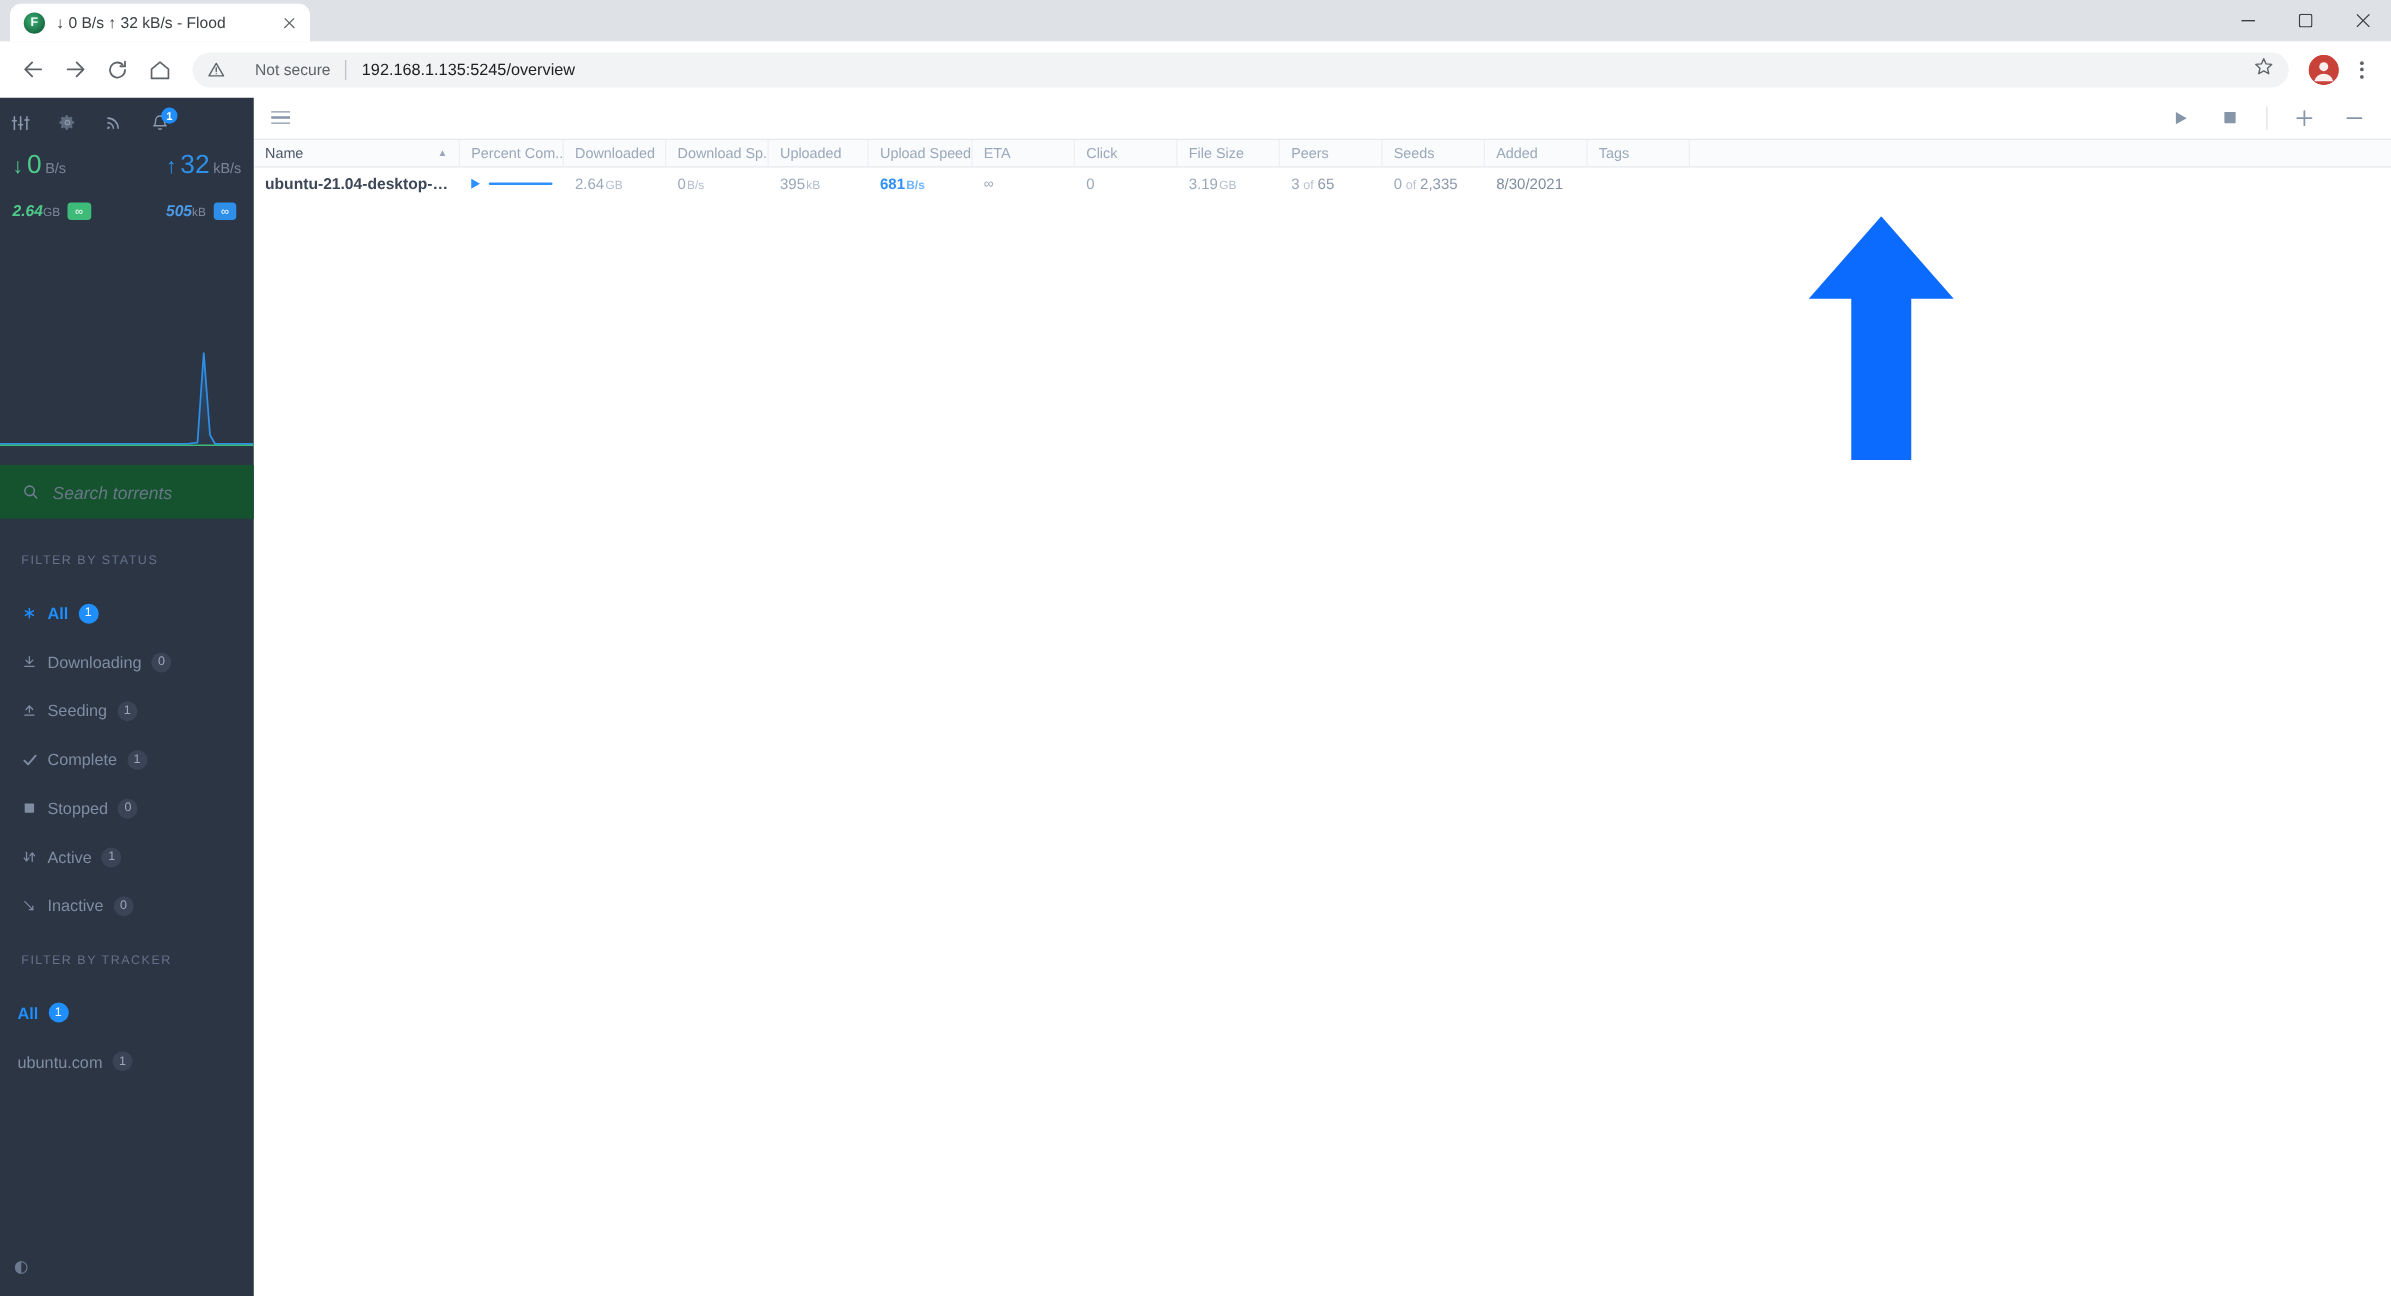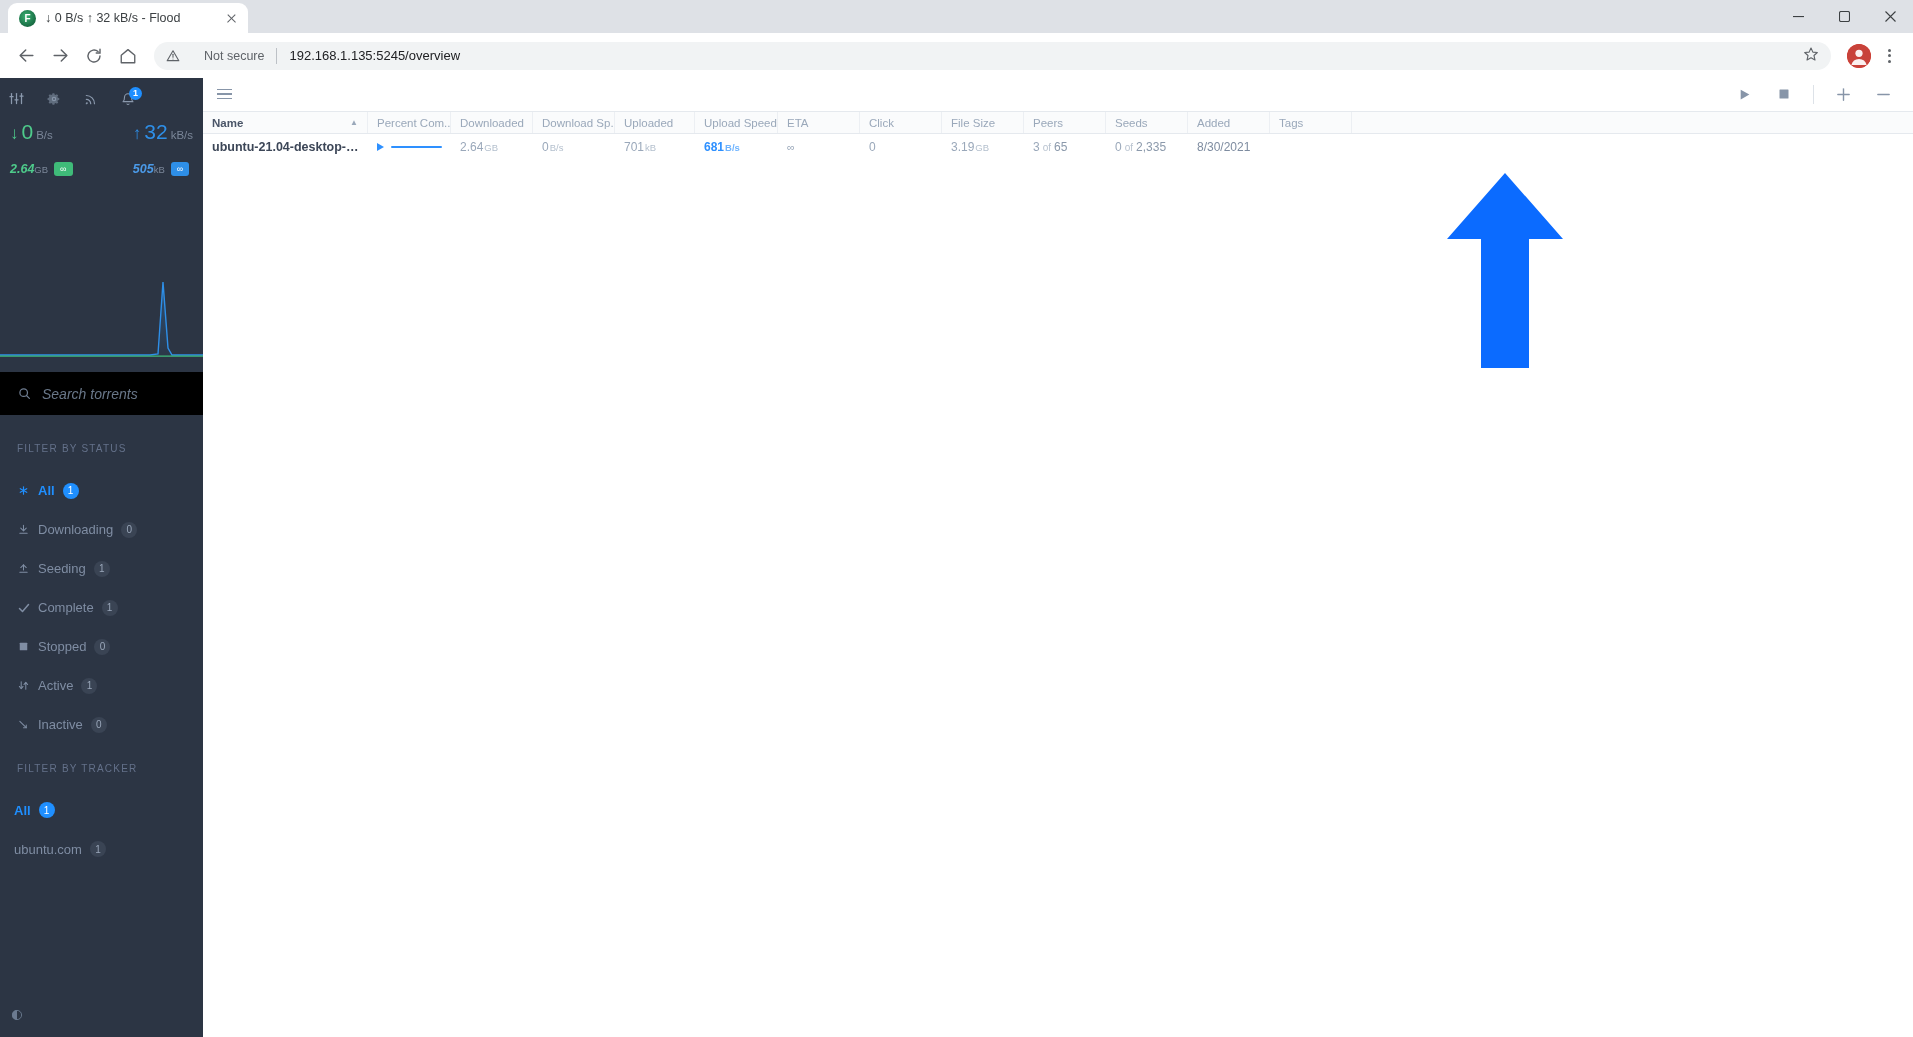--- a/index.html
+++ b/index.html
@@ -114,21 +114,21 @@
   .dl .arrow, .dl .speed-num { color: #4ecb8b; }
   .dl .speed-total { color: #4ecb8b; }
   .dl .inf-badge { background: #3fbb79; }
   .ul .arrow, .ul .speed-num { color: #2e8fe8; }
   .ul .speed-total { color: #4b9ae8; }
   .ul .inf-badge { background: #2e8fe8; }
 
   .graph { position: absolute; left: 0; top: 84px; width: 203px; height: 195px; z-index: 1; }
 
   .search-wrap {
-    height: 43px; flex: 0 0 43px; background: #000000; display: flex; align-items: center;
+    height: 43px; flex: 0 0 43px; background: #14532d; display: flex; align-items: center;
     padding: 0 0 0 18px; gap: 11px; margin-top: 196px; position: relative; z-index: 3;
   }
   .search-input {
     background: transparent; border: none; outline: none; color: #8b99ad;
     font-size: 14px; font-style: italic; font-family: "Liberation Sans", sans-serif;
     width: 150px;
   }
   .search-input::placeholder { color: #697789; font-style: italic; }
 
   .filters { padding-top: 28px; }
@@ -171,21 +171,21 @@
   .table { flex: 1; display: flex; flex-direction: column; min-height: 0; }
   .thead {
     display: flex; height: 23px; background: #fafbfc; border-top: 1px solid #e5e9ee;
     border-bottom: 1px solid #e5e9ee;
   }
   .th {
     font-size: 11.5px; color: #9aa8ba; display: flex; align-items: center;
     padding: 0 9px; border-right: 1px solid #eceff3; white-space: nowrap;
     overflow: hidden; cursor: pointer; position: relative;
   }
-  .th.name { color: #4a5568; font-weight: bold; }
+  .th.name { color: #4a5568; font-weight: normal; }
   .sort-arrow { margin-left: auto; font-size: 8px; color: #9aa8ba; }
   .trow { display: flex; height: 26px; align-items: center; }
   .td {
     font-size: 12px; color: #9aa8ba; display: flex; align-items: baseline;
     padding: 0 9px; white-space: nowrap; overflow: hidden;
   }
   .td.name { color: #3c4657; font-weight: bold; font-size: 12.5px; text-overflow: ellipsis; display:block; line-height:26px;}
   .td .unit { font-size: 9.5px; color: #b3bfcd; margin-left: 1px; }
   .td.upspeed { color: #2e90ff; font-weight: bold; }
   .td.upspeed .unit { color: #6fb4ff; }
@@ -542,21 +542,21 @@
           </div>
           <div class="td" style="width:82px">
             <span>2.64</span>
               <span class="unit">GB</span>
           </div>
           <div class="td" style="width:82px">
             <span>0</span>
               <span class="unit">B/s</span>
           </div>
           <div class="td" style="width:80px">
-            <span>701</span>
+            <span>395</span>
               <span class="unit">kB</span>
           </div>
           <div class="td upspeed" style="width:83px">
             <span>681</span>
               <span class="unit">B/s</span>
           </div>
           <div class="td eta" style="width:82px">∞</div>
           <div class="td" style="width:82px">0</div>
           <div class="td" style="width:82px">
             <span>3.19</span>

